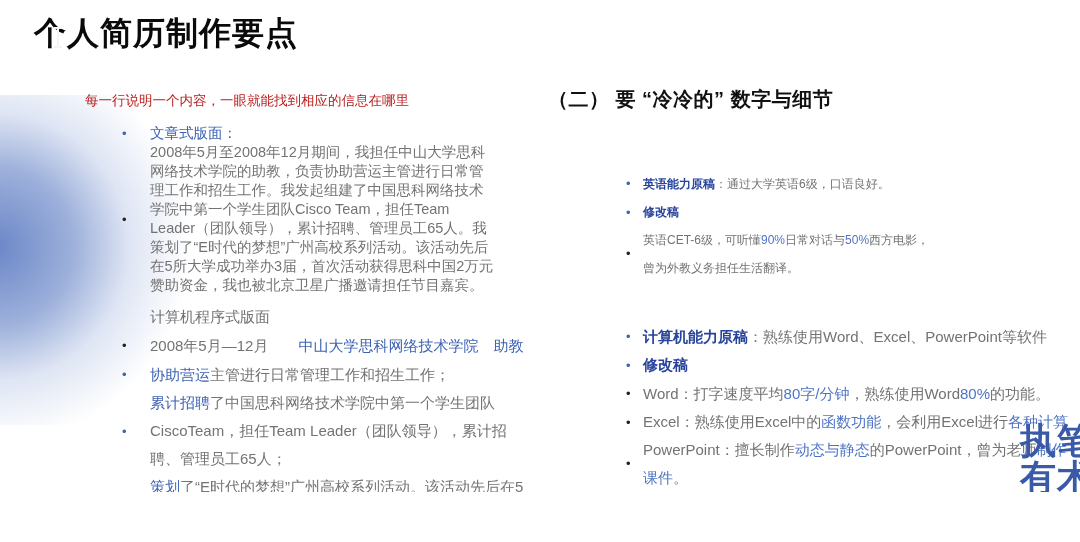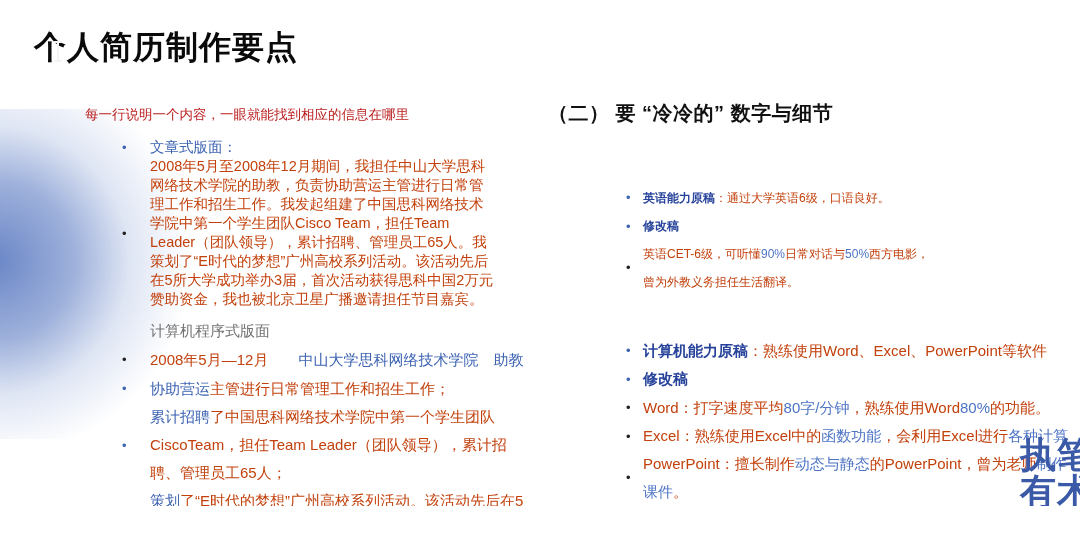--- a/index.html
+++ b/index.html
@@ -1,18 +1,18 @@
 <!DOCTYPE html>
 <html><head>
 <meta charset="utf-8">
 <style>
   * { margin:0; padding:0; box-sizing:border-box; }
   html,body { width:1080px; height:542px; }
   body { font-family:"Liberation Sans","DejaVu Sans",sans-serif; background:#fff; }
-  .stage { position:relative; width:1080px; height:492px; background:#ffffff; overflow:hidden;margin-top:14px; }
+  .stage { position:relative; width:1080px; height:492px; background:#ffffff; overflow:hidden; }
 
   
   .blob {
     position:absolute; left:-160px; top:95px; width:370px; height:330px;
     background: radial-gradient(circle at 42% 46%,
       rgba(98,128,196,0.95) 0%, rgba(125,150,207,0.75) 28%,
       rgba(173,190,226,0.40) 48%, rgba(255,255,255,0) 70%);
   }
 
   .page-title {
@@ -42,21 +42,21 @@
 
   .row { display:flex; align-items:center; }
   .bullet { flex:0 0 auto; }
   .bullet::before { content:"\2022"; font-size:13px; }
   .list1 .bullet, .list2 .bullet { width:28px; }
   .rlist1 .bullet, .rlist2 .bullet { width:17px; }
   .b-blue::before { color:#3d63b2; }
   .b-dark::before { color:#222; }
   .rowtext { flex:1 1 auto; }
 
-  .seg.dark { color:#c2410c; }
+  .seg.dark { color:#737373; }
   .seg.blue { color:#3d63b2; }
   .seg.navy { color:#27439b; font-weight:700; }
   .seg.num  { color:#4d74c4; }
 
   .watermark {
     position:absolute; right:-14px; bottom:-4px;
     font-size:36px; font-weight:900; color:#3a5aa8;
     line-height:37px; letter-spacing:1px; white-space:nowrap; text-align:left;
   }
 </style>

